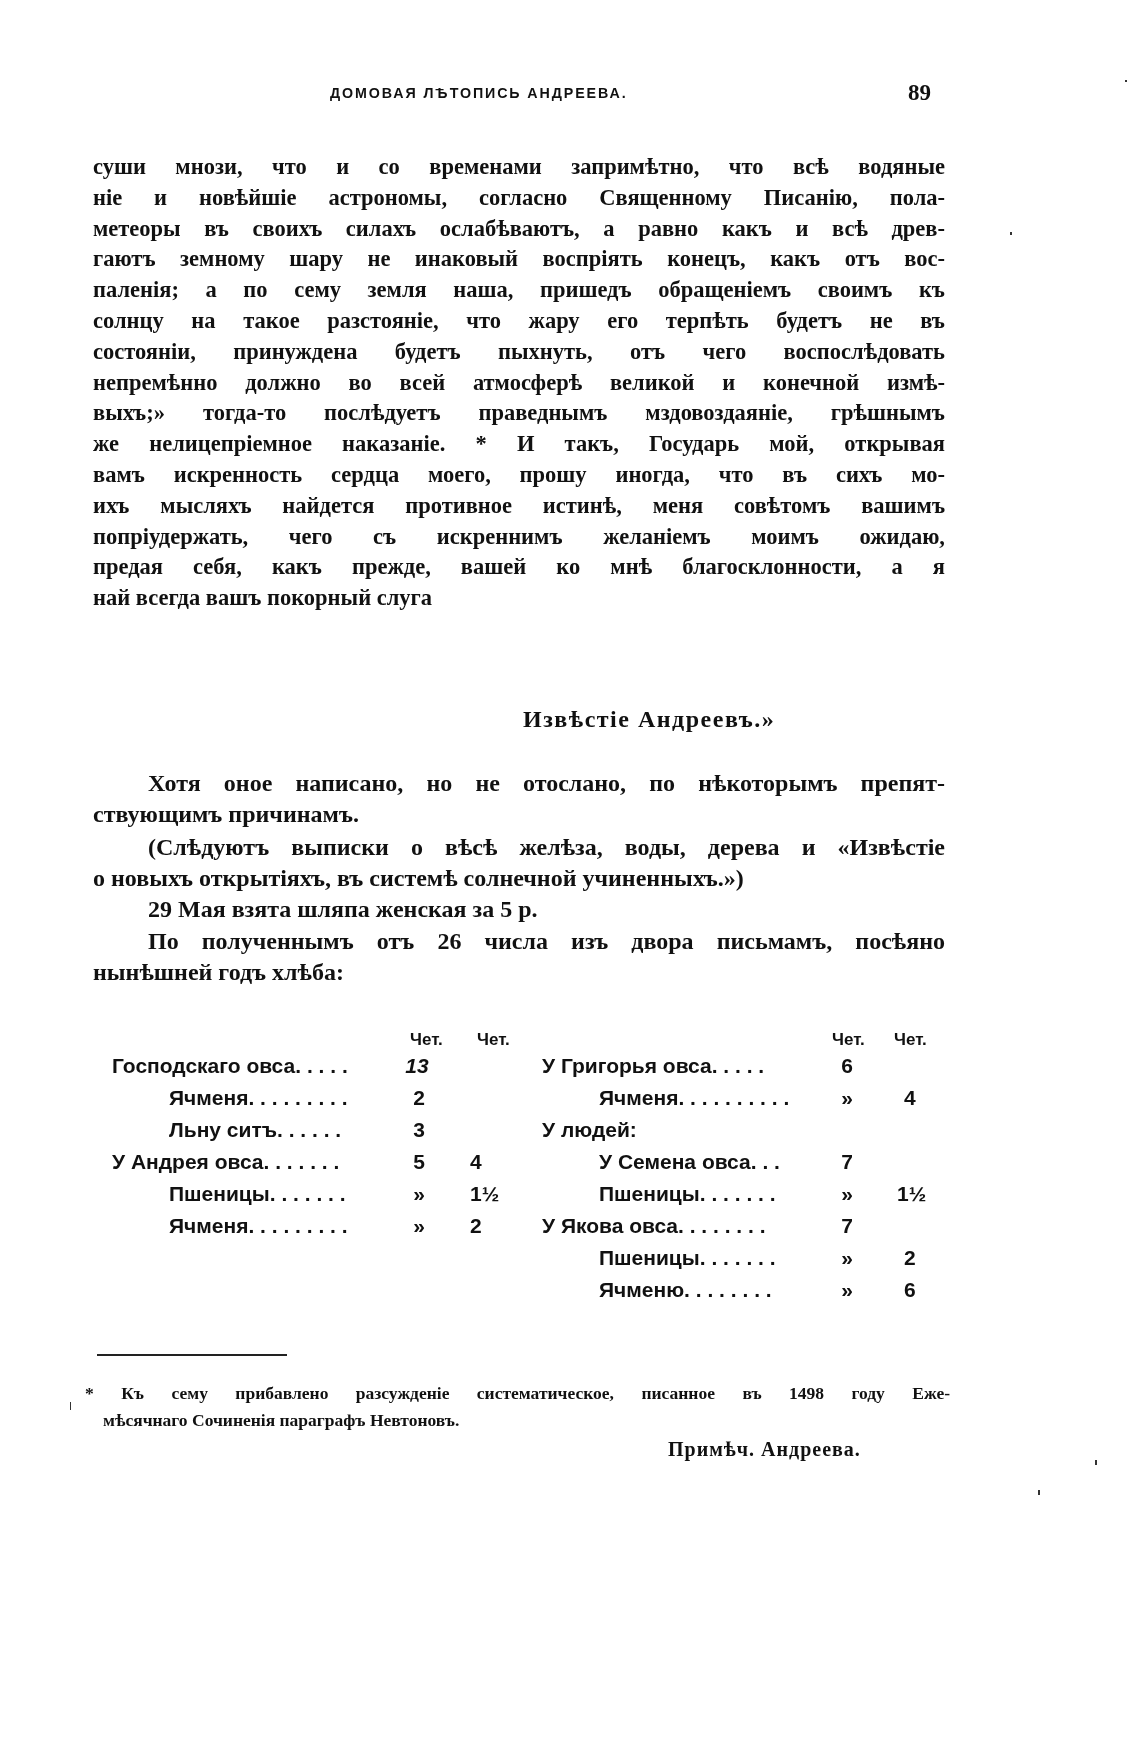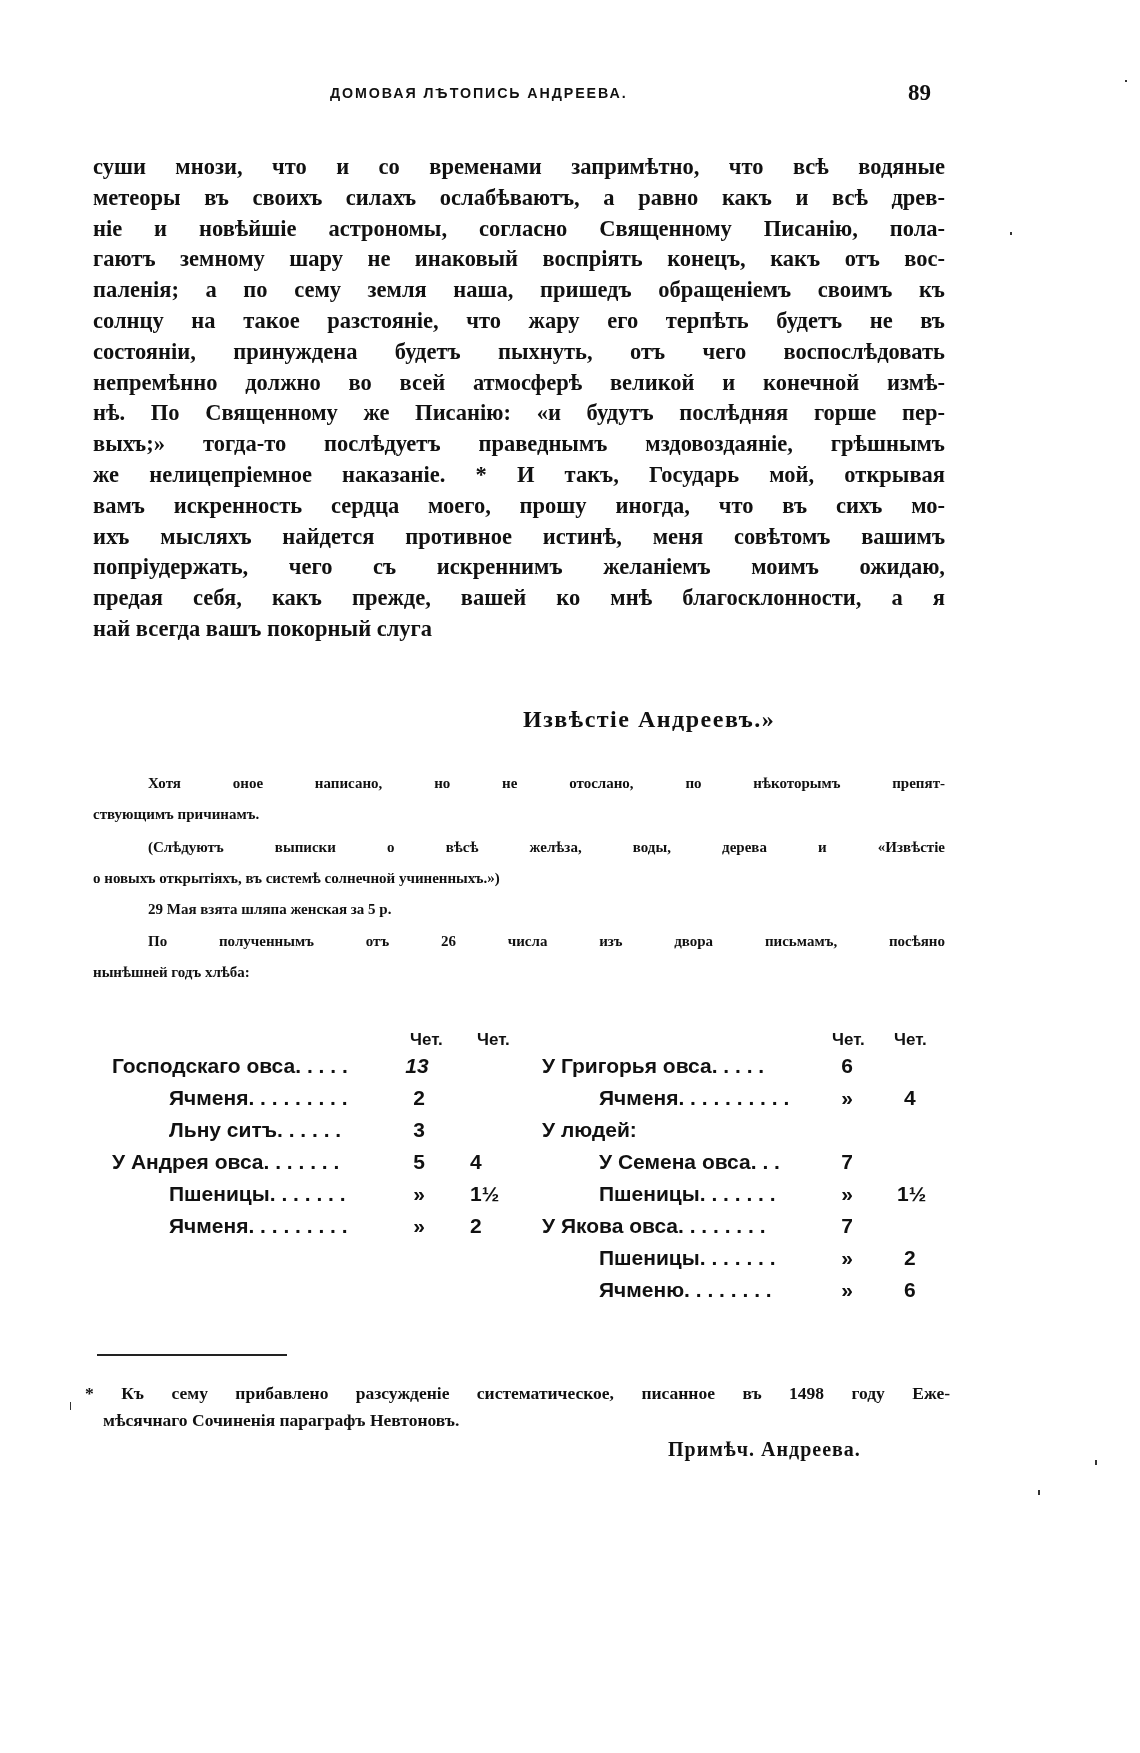--- a/index.html
+++ b/index.html
@@ -29,21 +29,21 @@
   .body-text .line { display: block; white-space: nowrap; text-align-last: justify; text-align: justify; }
   .body-text .line.last { text-align-last: left; }
 
   .signature {
     position: absolute; top: 706px; left: 523px;
     font-weight: bold; font-size: 24px; letter-spacing: 1.5px;
   }
 
   .para {
     position: absolute; left: 93px; width: 852px;
-    font-weight: bold; font-size: 15px; line-height: 31px;
+    font-weight: bold; font-size: 24px; line-height: 31px;
   }
   .para .line { display: block; white-space: nowrap; text-align: justify; text-align-last: justify; }
   .para .line.last { text-align-last: left; }
   .para .indent { padding-left: 55px; }
 
   
   .grain-table {
     position: absolute; top: 1030px; left: 112px; width: 850px;
     font-family: "Liberation Sans", "DejaVu Sans", sans-serif;
     font-weight: bold; font-size: 21px;
@@ -77,28 +77,27 @@
 </head>
 <body>
 
 <div class="page">
 
   <div class="running-head">ДОМОВАЯ ЛѢТОПИСЬ АНДРЕЕВА.</div>
   <div class="page-number">89</div>
 
   <div class="body-text">
     <span class="line">суши мнози, что и со временами запримѣтно, что всѣ водяные</span>
+    <span class="line">ніе и новѣйшіе астрономы, согласно Священному Писанію, пола-</span>
     <span class="line">метеоры въ своихъ силахъ ослабѣваютъ, а равно какъ и всѣ древ-</span>
-    <span class="line">ніе и новѣйшіе астрономы, согласно Священному Писанію, пола-</span>
     <span class="line">гаютъ земному шару не инаковый воспріять конецъ, какъ отъ вос-</span>
     <span class="line">паленія; а по сему земля наша, пришедъ обращеніемъ своимъ къ</span>
     <span class="line">солнцу на такое разстояніе, что жару его терпѣть будетъ не въ</span>
     <span class="line">состояніи, принуждена будетъ пыхнуть, отъ чего воспослѣдовать</span>
     <span class="line">непремѣнно должно во всей атмосферѣ великой и конечной измѣ-</span>
-    <span class="line">нѣ. По Священному же Писанію: «и будутъ послѣдняя горше пер-</span>
     <span class="line">выхъ;» тогда-то послѣдуетъ праведнымъ мздовоздаяніе, грѣшнымъ</span>
     <span class="line">же нелицепріемное наказаніе. * И такъ, Государь мой, открывая</span>
     <span class="line">вамъ искренность сердца моего, прошу иногда, что въ сихъ мо-</span>
     <span class="line">ихъ мысляхъ найдется противное истинѣ, меня совѣтомъ вашимъ</span>
     <span class="line">попріудержать, чего съ искреннимъ желаніемъ моимъ ожидаю,</span>
     <span class="line">предая себя, какъ прежде, вашей ко мнѣ благосклонности, а я</span>
     <span class="line last">най всегда вашъ покорный слуга</span>
   </div>
 
   <div class="signature">Извѣстіе Андреевъ.»</div>

